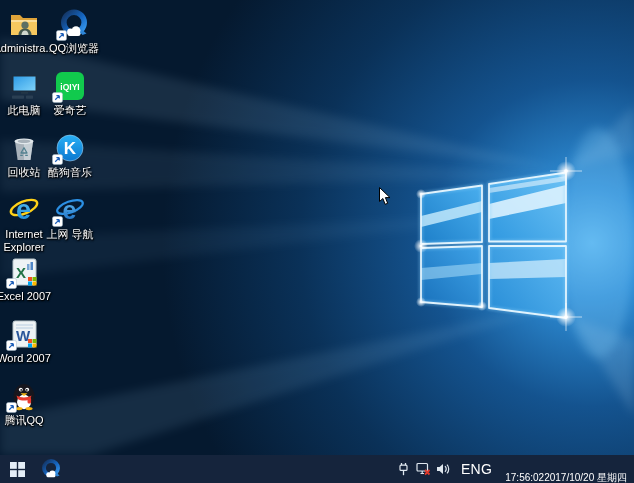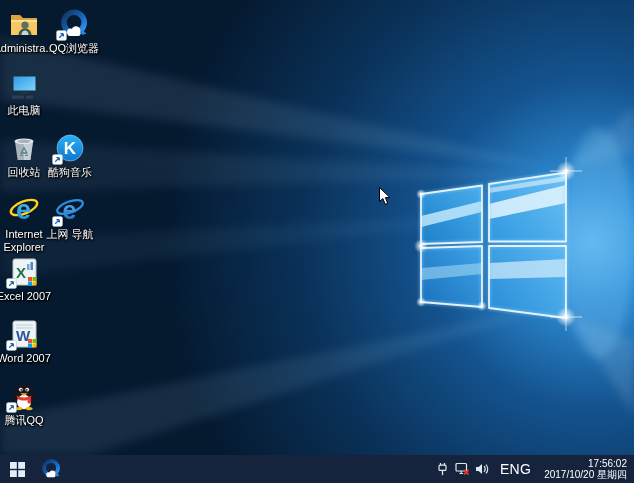--- a/index.html
+++ b/index.html
@@ -20,21 +20,21 @@
   .taskbar{
     position:absolute;left:0;top:455px;width:634px;height:28px;
     background:#15243c;display:flex;align-items:center;
   }
   button{background:none;border:none;padding:0;margin:0;color:inherit;font:inherit;cursor:default;}
   .tb-btn{width:34px;height:28px;display:flex;align-items:center;justify-content:center;}
   .tb-spacer{flex:1;}
   .tray{display:flex;align-items:center;height:28px;gap:3px;padding-right:3px;}
   .tray-ico{width:17px;height:28px;display:flex;align-items:center;justify-content:center;}
   .tb-lang{font-size:14px;color:#fff;padding:0 6px;height:36px;display:flex;align-items:center;letter-spacing:.3px;}
-  .tb-clock{display:flex;flex-direction:column;justify-content:center;align-items:flex-end;
+  .tb-clock{display:flex;flex-direction:row;justify-content:center;align-items:flex-end;
     color:#fff;font-size:10px;line-height:11.5px;text-align:right;padding:0 4px;height:28px;white-space:nowrap;}
 </style>
 </head>
 <body>
 
 <div class="desktop">
 
   <svg class="wallpaper" viewBox="0 0 634 455" preserveAspectRatio="none">
     <defs>
       <radialGradient id="wpGlow" cx="592" cy="243" r="430" gradientUnits="userSpaceOnUse">
@@ -170,20 +170,33 @@
         <rect x="4" y="5" width="25" height="17" rx="1" fill="#1c2d3d"></rect>
         <rect x="5.5" y="6.5" width="22" height="14" fill="url(#gscr1)"></rect>
         <rect x="13" y="22" width="7" height="1.8" fill="#223647"></rect>
         <rect x="4" y="25.5" width="12" height="3.2" rx=".6" fill="#2a3f53"></rect>
         <rect x="18" y="25.5" width="7" height="3.2" rx=".6" fill="#2a3f53"></rect>
       </svg>
     </div>
     <div class="lbl">此电脑</div>
   </div>
 
+  <div class="dicon" style="left:36px;top:70px">
+    <div class="ic">
+      <svg width="32" height="32" viewBox="0 0 32 32">
+        <rect x="2" y="2" width="28" height="28" rx="6" fill="#11ca4d"></rect>
+        <text x="16" y="19.5" font-size="8.5" font-weight="bold" fill="#fff" text-anchor="middle" font-family="Liberation Sans, sans-serif">iQIYI</text>
+      </svg>
+      <svg class="badge" viewBox="0 0 12 12">
+        <rect x=".5" y=".5" width="11" height="11" rx="2" fill="#fff" stroke="#9fb6c9" stroke-width=".5"></rect>
+        <path d="M3.5 8.5L8 4M8 4H4.8M8 4v3.2" stroke="#1e5fb8" stroke-width="1.3" fill="none"></path>
+      </svg>
+    </div>
+    <div class="lbl">爱奇艺</div>
+  </div>
 
   <div class="dicon" style="left:-10px;top:132px">
     <div class="ic">
       <svg width="32" height="32" viewBox="0 0 32 32">
         <path d="M7 9.5l2.6 18.5h12.8L25 9.5z" fill="#b9c2c9" opacity=".9"></path>
         <path d="M16 9.5h9l-2.6 18.5H16z" fill="#cbd3d9" opacity=".85"></path>
         <ellipse cx="16" cy="9.3" rx="9.6" ry="2.9" fill="#e2e8ec"></ellipse>
         <ellipse cx="16" cy="9.3" rx="6.4" ry="1.7" fill="#a8b2ba"></ellipse>
         <path d="M13 21l3-5.2 3 5.2z" fill="none" stroke="#51808f" stroke-width="1.3" stroke-linejoin="round"></path>
         <path d="M12.2 23.4h2.6M19.8 23.4h-2.6" stroke="#51808f" stroke-width="1.3"></path>

